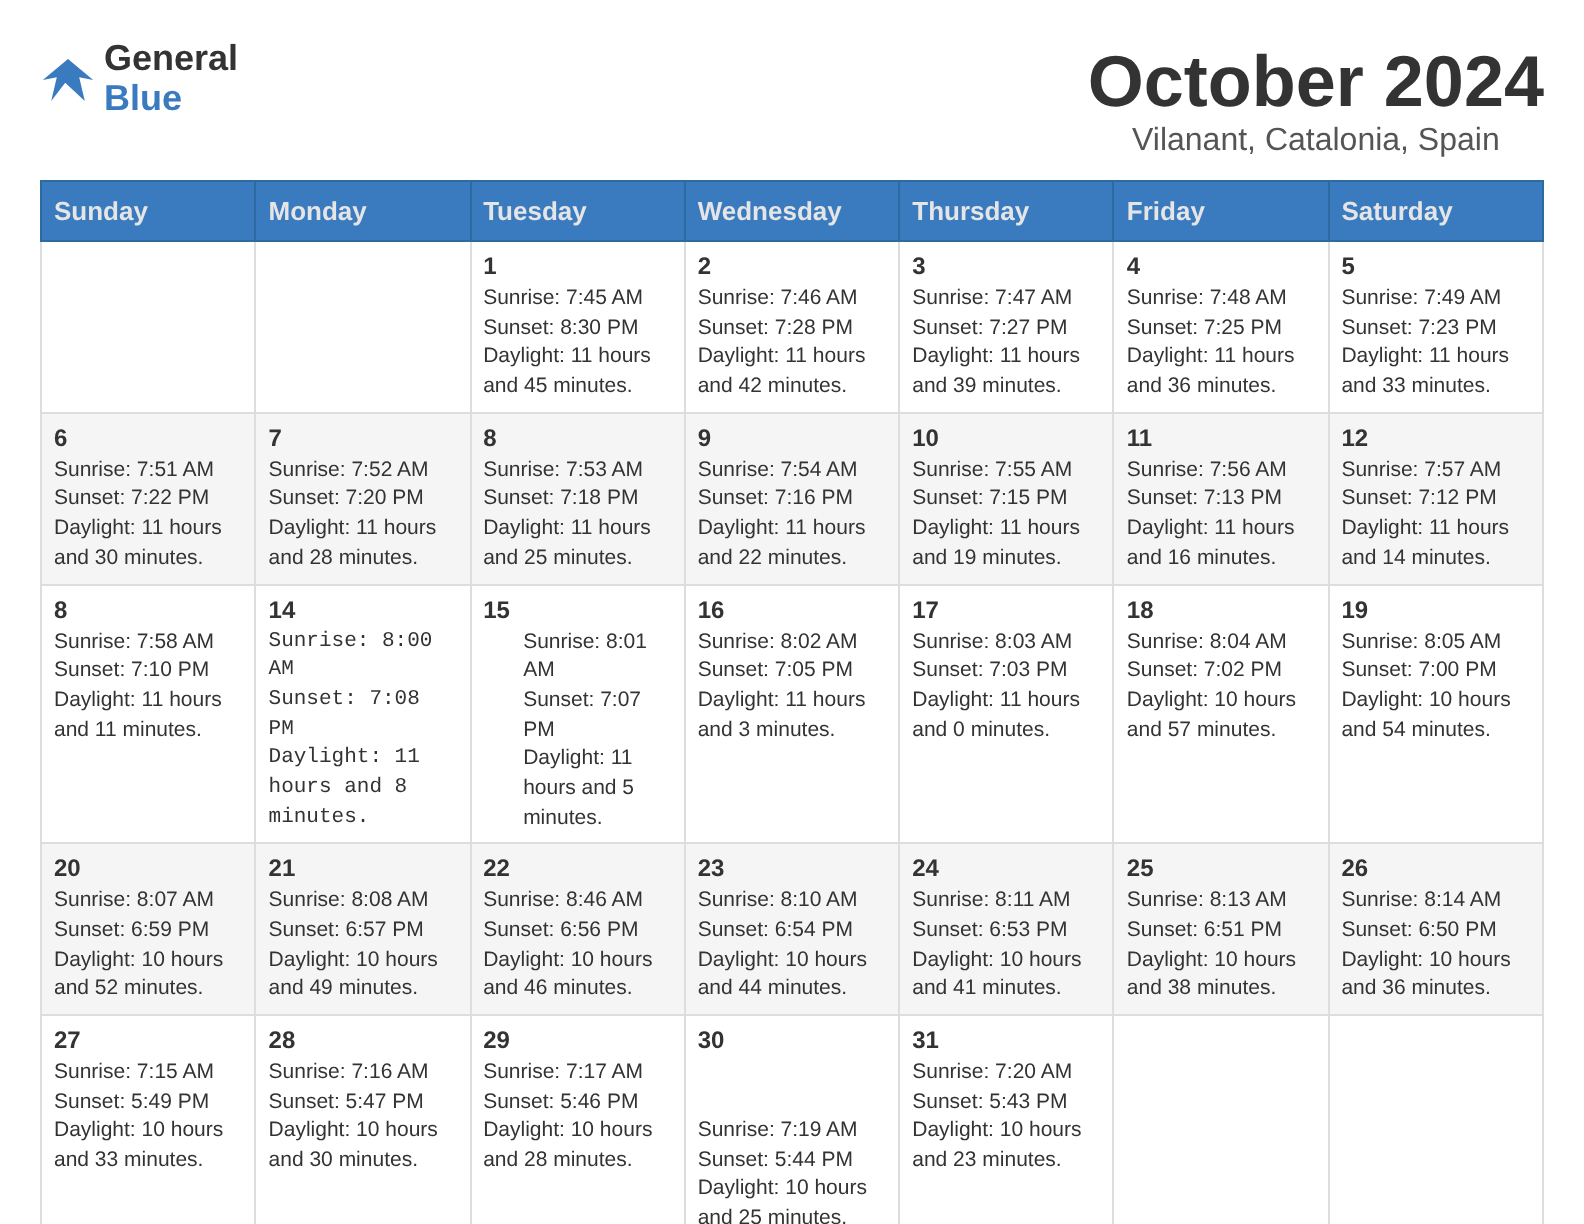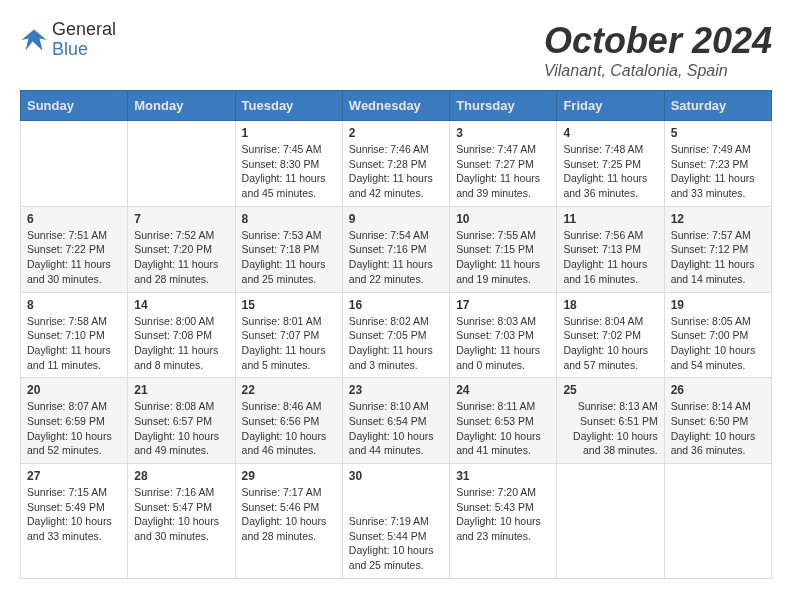--- a/index.html
+++ b/index.html
@@ -16,32 +16,31 @@
       align-items: flex-start;
       margin-bottom: 10px;
     }
     .logo {
       display: flex;
       align-items: center;
       gap: 4px;
     }
     .logo-text {
       font-size: 18px;
-      font-weight: normal;
+      font-weight: bold;
       line-height: 1.1;
     }
     .logo-general { color: #333; }
     .logo-blue { color: #3a7abf; }
     .logo-bird {
       width: 28px;
       height: 28px;
     }
     .title-block {
-      text-align: left;
-      font-style: italic;
+      text-align: center;
     }
     .title-block h1 {
       font-size: 36px;
       font-weight: bold;
       color: #333;
     }
     .title-block h2 {
       font-size: 16px;
       font-weight: normal;
       color: #555;
@@ -196,27 +195,27 @@
       </tr>
       <tr>
         <td>
           <span class="day-num">8</span>
           <div class="cell-info" style="white-space: pre-line;">Sunrise: 7:58 AM
 Sunset: 7:10 PM
 Daylight: 11 hours and 11 minutes.</div>
         </td>
         <td>
           <span class="day-num">14</span>
-          <div class="cell-info" style="white-space: pre-line;">Sunrise: 8:00 AM
+          <div class="cell-info" style="white-space: pre-line; font-family: Liberation Mono, monospace;">Sunrise: 8:00 AM
 Sunset: 7:08 PM
 Daylight: 11 hours and 8 minutes.</div>
         </td>
         <td>
           <span class="day-num">15</span>
-          <div class="cell-info" style="white-space: pre-line;">Sunrise: 8:01 AM
+          <div class="cell-info" style="white-space: pre-line; margin-left: 20px;">Sunrise: 8:01 AM
 Sunset: 7:07 PM
 Daylight: 11 hours and 5 minutes.</div>
         </td>
         <td>
           <span class="day-num">16</span>
           <div class="cell-info" style="white-space: pre-line;">Sunrise: 8:02 AM
 Sunset: 7:05 PM
 Daylight: 11 hours and 3 minutes.</div>
         </td>
         <td>
@@ -264,21 +263,21 @@
 Daylight: 10 hours and 44 minutes.</div>
         </td>
         <td>
           <span class="day-num">24</span>
           <div class="cell-info" style="white-space: pre-line;">Sunrise: 8:11 AM
 Sunset: 6:53 PM
 Daylight: 10 hours and 41 minutes.</div>
         </td>
         <td>
           <span class="day-num">25</span>
-          <div class="cell-info" style="white-space: pre-line; text-align: right;">Sunrise: 8:13 AM
+          <div class="cell-info" style="white-space: pre-line;">Sunrise: 8:13 AM
 Sunset: 6:51 PM
 Daylight: 10 hours and 38 minutes.</div>
         </td>
         <td>
           <span class="day-num">26</span>
           <div class="cell-info" style="white-space: pre-line;">Sunrise: 8:14 AM
 Sunset: 6:50 PM
 Daylight: 10 hours and 36 minutes.</div>
         </td>
       </tr>

